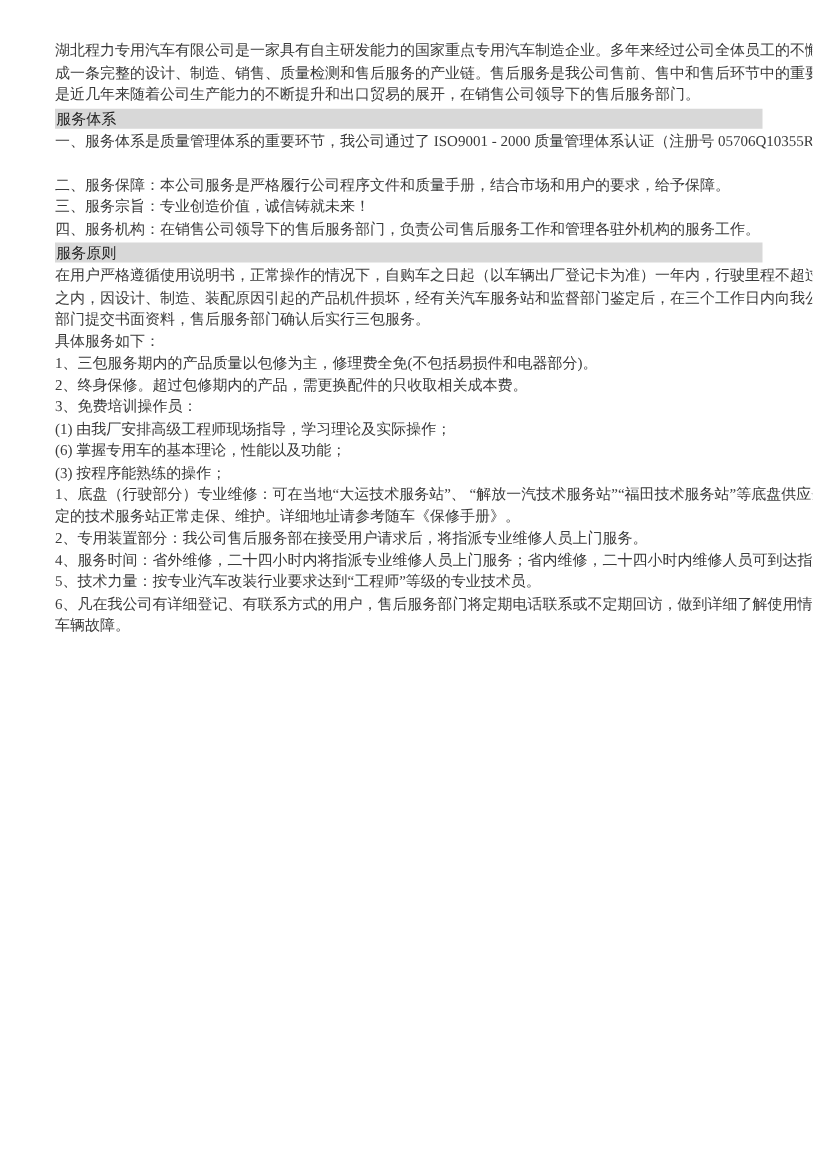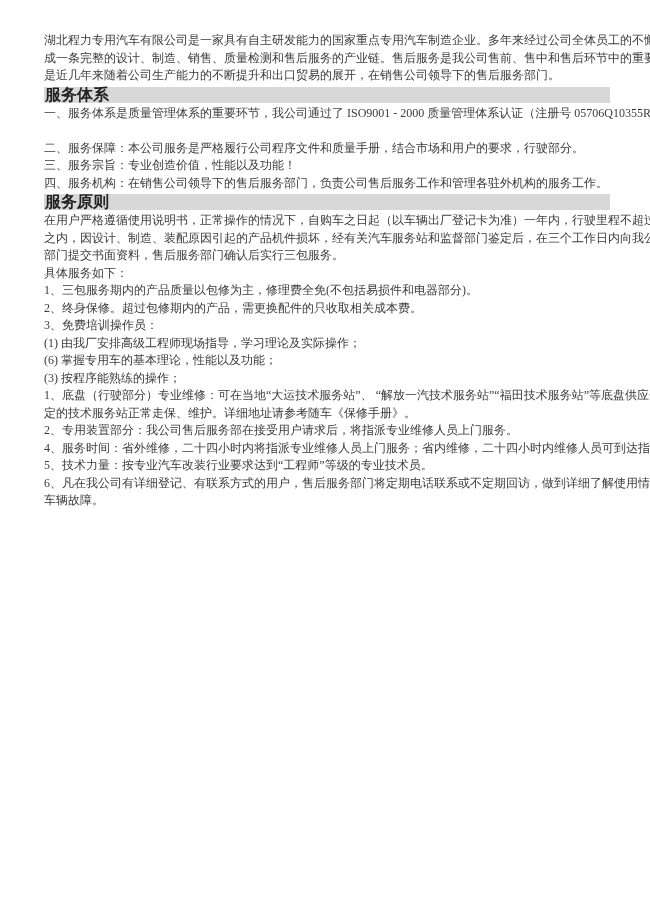--- a/index.html
+++ b/index.html
@@ -26,23 +26,23 @@
     color: var(--body-text, #3a3a3a);
     white-space: nowrap;
   }
   .header-bar {
     background: var(--bar-bg, #d8d8d8);
     height: 16px;
     margin: 2px 0;
     padding: 0 1px;
   }
   .header-bar .line {
-    font-size: 16px;
+    font-size: 12px;
     line-height: 16px;
-    font-weight: bold;
+    font-weight: normal;
     color: var(--header-text, #222222);
     white-space: nowrap;
   }
   .spacer {
     height: 17.5px;
   }
 </style>
 </head>
 <body>
 
@@ -54,24 +54,24 @@
         <div class="line">是近几年来随着公司生产能力的不断提升和出口贸易的展开，在销售公司领导下的售后服务部门。</div>
       </div>
       <div class="header-bar">
         <div class="line">服务体系</div>
       </div>
       <div class="para">
         <div class="line">一、服务体系是质量管理体系的重要环节，我公司通过了 ISO9001 - 2000 质量管理体系认证（注册号 05706Q10355ROM）。</div>
       </div>
       <div class="spacer"></div>
       <div class="para">
-        <div class="line">二、服务保障：本公司服务是严格履行公司程序文件和质量手册，结合市场和用户的要求，行驶部分。</div>
+        <div class="line">二、服务保障：本公司服务是严格履行公司程序文件和质量手册，结合市场和用户的要求，给予保障。</div>
       </div>
       <div class="para">
-        <div class="line">三、服务宗旨：专业创造价值，性能以及功能！</div>
+        <div class="line">三、服务宗旨：专业创造价值，诚信铸就未来！</div>
       </div>
       <div class="para">
         <div class="line">四、服务机构：在销售公司领导下的售后服务部门，负责公司售后服务工作和管理各驻外机构的服务工作。</div>
       </div>
       <div class="header-bar">
         <div class="line">服务原则</div>
       </div>
       <div class="para">
         <div class="line">在用户严格遵循使用说明书，正常操作的情况下，自购车之日起（以车辆出厂登记卡为准）一年内，行驶里程不超过 25000 公里</div>
         <div class="line">之内，因设计、制造、装配原因引起的产品机件损坏，经有关汽车服务站和监督部门鉴定后，在三个工作日内向我公司售后服务</div>

